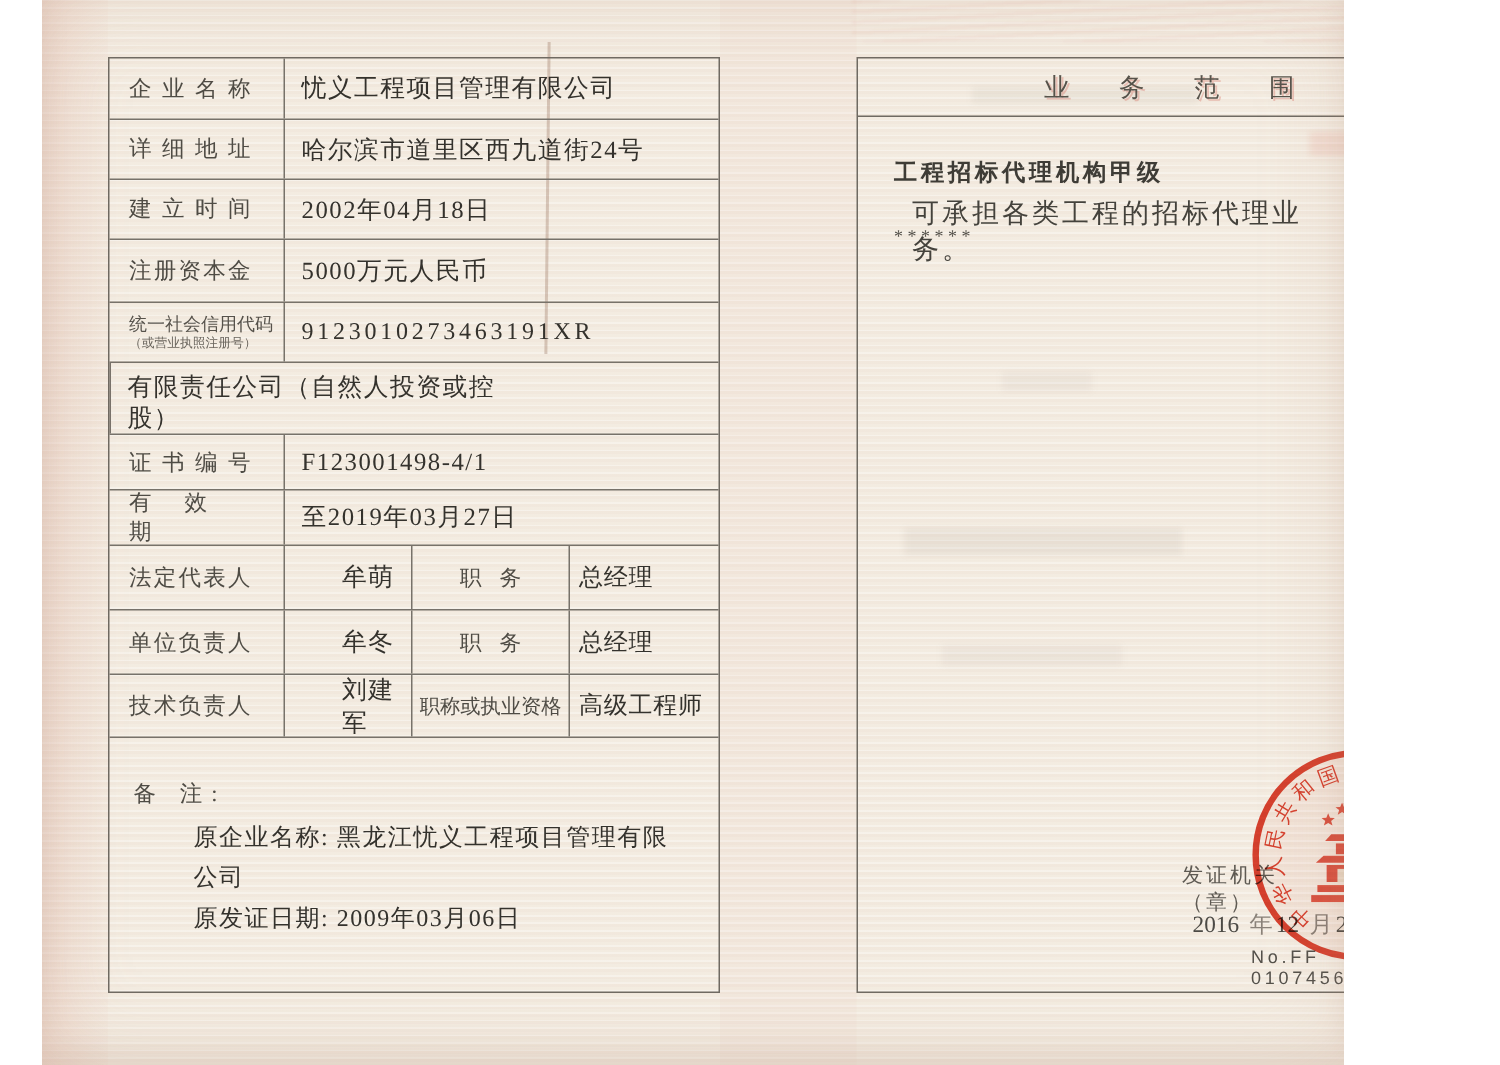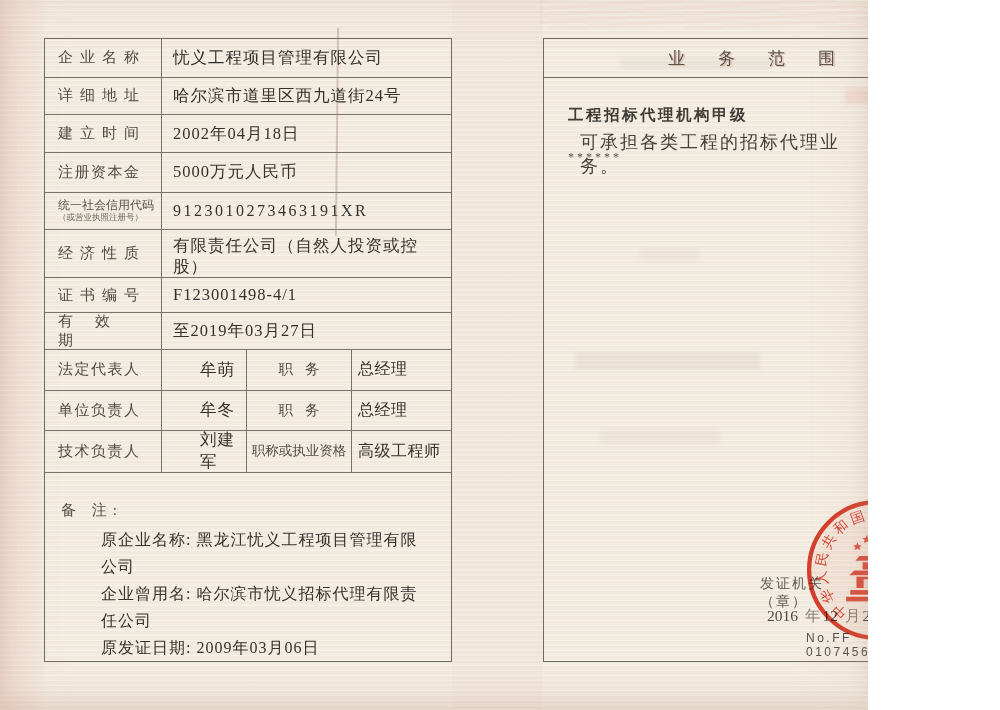--- a/index.html
+++ b/index.html
@@ -4,20 +4,21 @@
 <title>document</title>
 <style>
   html,body{margin:0;padding:0;}
   .paper{
     position:relative; width:868px; height:710px; overflow:hidden;
     background:
       repeating-linear-gradient(180deg, rgba(255,255,255,.30) 0 1px, rgba(236,219,207,.22) 1px 3px, rgba(244,234,224,.10) 3px 5px),
       #f3ece1;
     font-family:"Liberation Serif","DejaVu Serif",serif;
     color:#3a3833;
+    margin-left:28px;
   }
   .paper::after{
     content:""; position:absolute; inset:0; pointer-events:none;
     box-shadow: inset 0 0 60px rgba(196,156,134,.18), inset 0 -10px 18px rgba(170,130,110,.15);
   }
   
   .ltable{
     position:absolute; left:44px; top:38px; width:408px; height:624px;
     box-sizing:border-box; border:1px solid #6f6a62;
     display:flex; flex-direction:column;
@@ -135,21 +136,20 @@
 
     <div class="trow r5">
       <div class="c-label">
         <div class="credit-main">统一社会信用代码</div>
         <div class="credit-sub">（或营业执照注册号）</div>
       </div>
       <div class="c-value v-code">9123010273463191XR</div>
     </div>
 
     <div class="trow r6">
-      <div class="c-label">经济性质</div>
       <div class="c-value v-wrap">
         <span>有限责任公司（自然人投资或控股）</span>
       </div>
     </div>
 
     <div class="trow r7">
       <div class="c-label">证书编号</div>
       <div class="c-value">F123001498-4/1</div>
     </div>
 
@@ -176,21 +176,20 @@
       <div class="c-label">技术负责人</div>
       <div class="c-value c-name">刘建军</div>
       <div class="c-sub dense">职称或执业资格</div>
       <div class="c-subval">高级工程师</div>
     </div>
 
     <div class="trow r12 remark-row">
       <div class="remark-label">备 注:</div>
       <div class="remark-body">
         <p>原企业名称: 黑龙江忧义工程项目管理有限公司</p>
-        <p>企业曾用名: 哈尔滨市忧义招标代理有限责任公司</p>
         <p>原发证日期: 2009年03月06日</p>
       </div>
     </div>
 
   </div>
 
   <div class="rframe">
     <div class="rheader">业务范围</div>
   </div>
 

